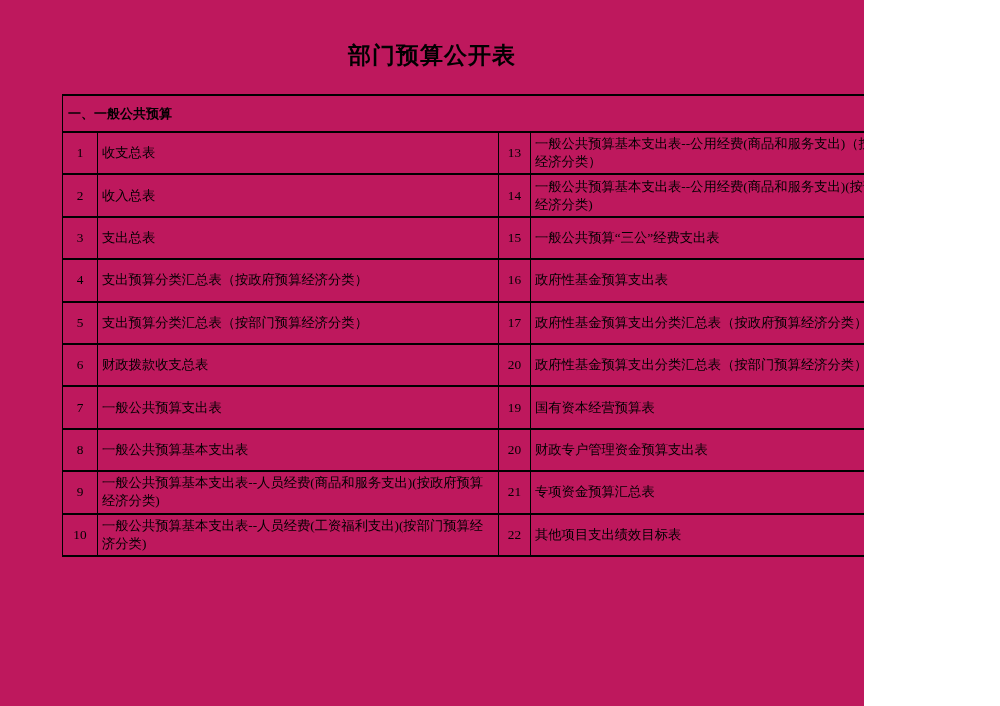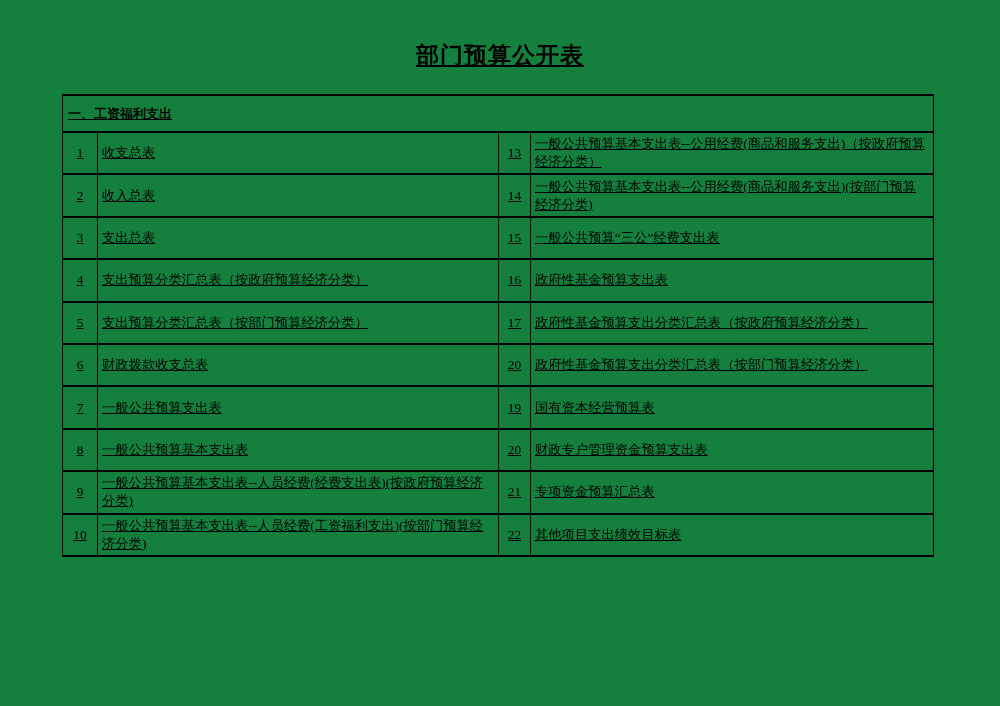--- a/index.html
+++ b/index.html
@@ -6,25 +6,24 @@
     margin: 0;
     padding: 0;
     background: #ffffff;
     width: 1000px;
     height: 706px;
     font-family: "Liberation Serif", "DejaVu Serif", serif;
     color: #000000;
   }
   .page {
     position: relative;
-    width: 1000px;
+    width: 864px;
     height: 706px;
-    background: #15803d;
+    background: #be185d;
     overflow: hidden;
-    text-decoration: underline;
   }
   .doc-title {
     margin: 43px 0 0 0;
     text-align: center;
     font-size: 23px;
     font-weight: bold;
     letter-spacing: 1px;
     line-height: 26px;
   }
   table.budget-table {
@@ -69,21 +68,21 @@
 
   <table class="budget-table">
     <colgroup>
       <col style="width:35px">
         <col style="width:401px">
         <col style="width:32px">
         <col style="width:403px">
     </colgroup>
     <tbody>
       <tr class="section-row">
-        <td colspan="4">一、工资福利支出</td>
+        <td colspan="4">一、一般公共预算</td>
       </tr>
 
       <tr class="data-row">
         <td class="num-cell">1</td>
         <td class="name-cell">收支总表</td>
         <td class="num-cell">13</td>
         <td class="name-cell">一般公共预算基本支出表--公用经费(商品和服务支出)（按政府预算经济分类）</td>
       </tr>
       <tr class="data-row">
         <td class="num-cell">2</td>
@@ -122,21 +121,21 @@
         <td class="name-cell">国有资本经营预算表</td>
       </tr>
       <tr class="data-row">
         <td class="num-cell">8</td>
         <td class="name-cell">一般公共预算基本支出表</td>
         <td class="num-cell">20</td>
         <td class="name-cell">财政专户管理资金预算支出表</td>
       </tr>
       <tr class="data-row">
         <td class="num-cell">9</td>
-        <td class="name-cell">一般公共预算基本支出表--人员经费(经费支出表)(按政府预算经济分类)</td>
+        <td class="name-cell">一般公共预算基本支出表--人员经费(商品和服务支出)(按政府预算经济分类)</td>
         <td class="num-cell">21</td>
         <td class="name-cell">专项资金预算汇总表</td>
       </tr>
       <tr class="data-row">
         <td class="num-cell">10</td>
         <td class="name-cell">一般公共预算基本支出表--人员经费(工资福利支出)(按部门预算经济分类)</td>
         <td class="num-cell">22</td>
         <td class="name-cell">其他项目支出绩效目标表</td>
       </tr>
     </tbody>

